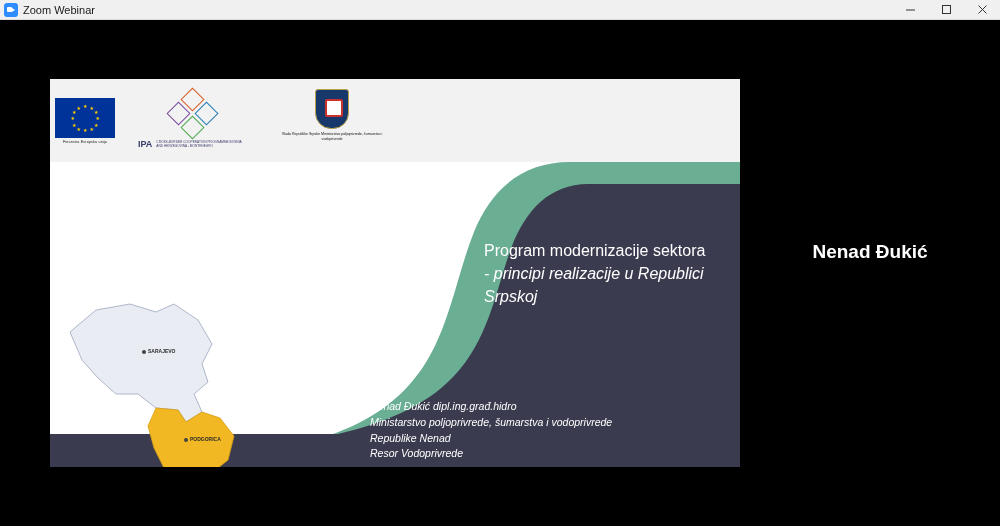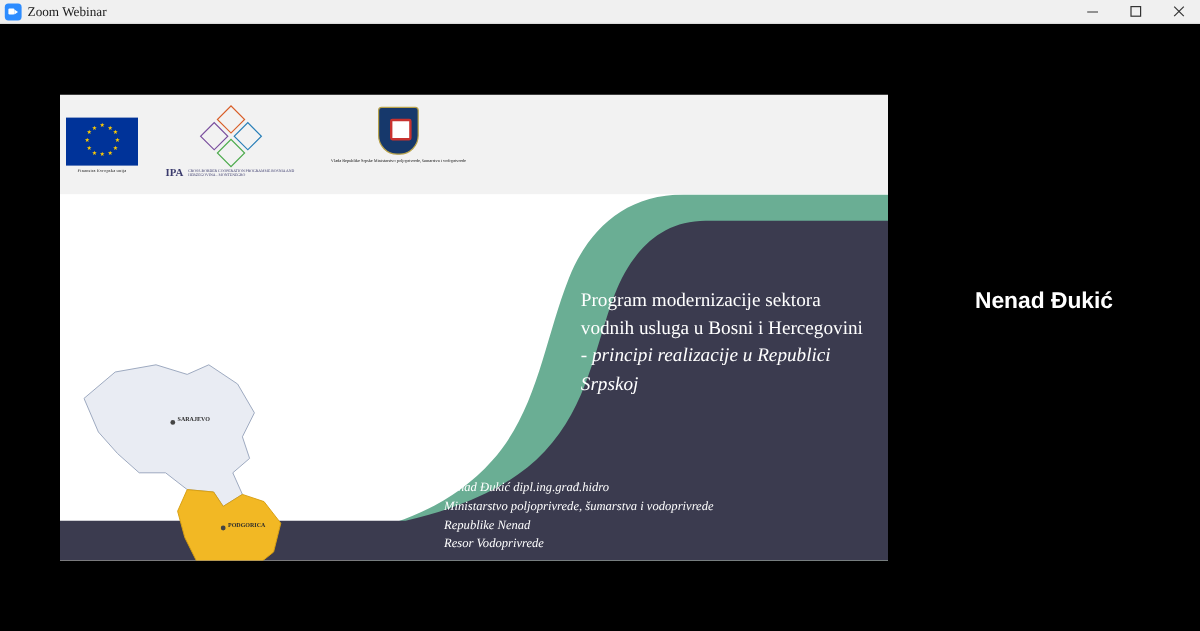--- a/index.html
+++ b/index.html
@@ -46,21 +46,20 @@
     width: 0; height: 0;
     border-top: 2px solid transparent;
     border-bottom: 2px solid transparent;
     border-left: 3px solid #fff;
   }
   .tb-title {
     font-size: 11px;
     color: #1a1a1a;
     line-height: 20px;
     white-space: nowrap;
-    font-family: Liberation Serif, serif;
   }
   .tb-spacer { flex: 1; }
   .tb-btn {
     width: 36px; height: 20px;
     display: flex; align-items: center; justify-content: center;
     color: #333;
   }
   .tb-btn svg { display: block; }
 
   
@@ -105,21 +104,20 @@
     width: 1000px; height: 480px;
     background: #000;
   }
 
   
   .share-area {
     position: absolute;
     left: 50px; top: 11px;
     width: 690px; height: 432px;
     background: #000;
-    font-family: Liberation Serif, serif;
   }
   .slide {
     position: absolute;
     left: 0; top: 22px;
     width: 690px; height: 388px;
     background: #ffffff;
     overflow: hidden;
   }
 
   
@@ -364,21 +362,20 @@
               <path d="M156 186 L168 196 L158 206 L140 200 Z" fill="#cfd6e4" stroke="#9aa6bd" stroke-width="0.6"></path>
               <circle cx="92" cy="62" r="2" fill="#444"></circle>
               <circle cx="134" cy="150" r="2" fill="#444"></circle>
             </svg>
             <div class="map-label" style="left:96px;top:58px;">SARAJEVO</div>
             <div class="map-label" style="left:138px;top:146px;">PODGORICA</div>
           </div>
 
           <div class="slide-title" style="left:434px;top:77px;">
             <div>Program modernizacije sektora</div>
-            <div>vodnih usluga u Bosni i Hercegovini</div>
             <div class="ital">- principi realizacije u  Republici</div>
             <div class="ital">Srpskoj</div>
           </div>
 
           <div class="slide-credit" style="left:320px;top:237px;">
             <div>Nenad Đukić dipl.ing.građ.hidro</div>
             <div>Ministarstvo poljoprivrede, šumarstva i vodoprivrede</div>
             <div>Republike Nenad</div>
             <div>Resor Vodoprivrede</div>
           </div>

